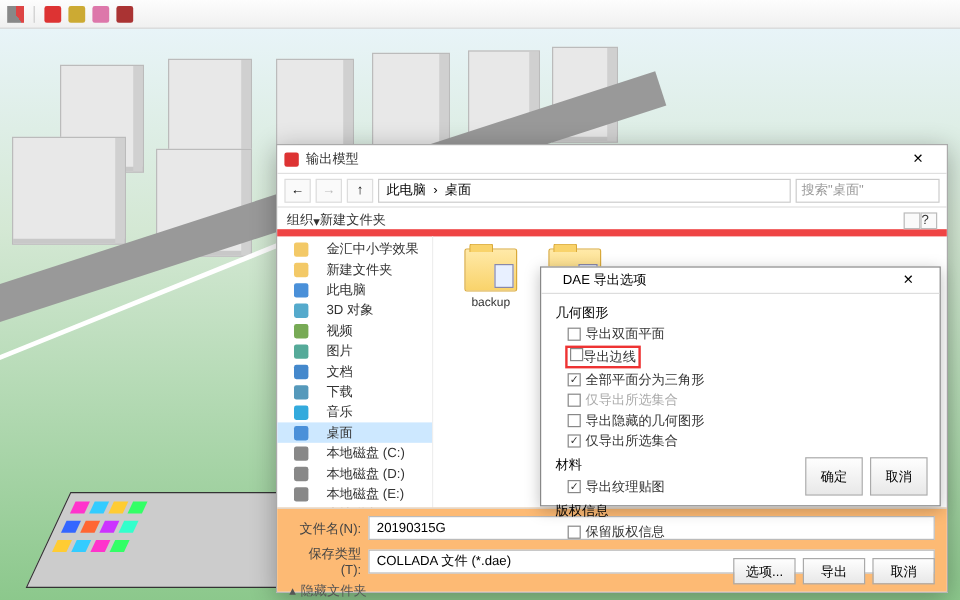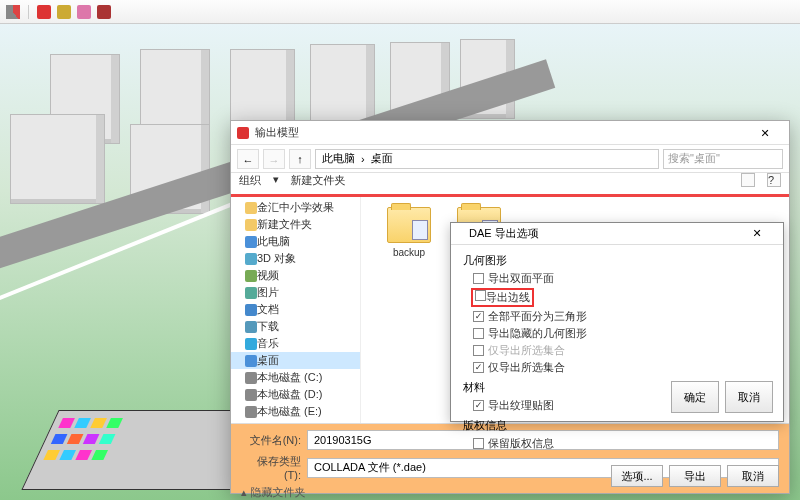--- a/index.html
+++ b/index.html
@@ -16,26 +16,26 @@
 .dlg{position:absolute;top:120px;left:230px;width:560px;height:374px;background:#fff;border:1px solid #aaa;box-shadow:0 4px 20px rgba(0,0,0,.3)}
 .dlg .titlebar{height:24px;display:flex;align-items:center;padding:0 6px;border-bottom:1px solid #e0e0e0}
 .dlg .titlebar .ruby{width:12px;height:12px;background:#d33;border-radius:2px;margin-right:6px}
 .dlg .titlebar .ttxt{color:#333}
 .dlg .titlebar .spacer{flex:1}
 .dlg .titlebar .x{width:36px;height:20px;text-align:center;line-height:20px;cursor:pointer}
 .dlg .nav{height:28px;display:flex;align-items:center;padding:0 6px;gap:4px;border-bottom:1px solid #e0e0e0}
 .dlg .nav .arr{width:22px;height:20px;border:1px solid #ddd;background:#fafafa;display:flex;align-items:center;justify-content:center;cursor:pointer}
 .dlg .nav .crumbs{flex:1;height:20px;border:1px solid #ccc;background:#fff;display:flex;align-items:center;padding:0 6px;gap:6px}
 .dlg .nav .search{width:120px;height:20px;border:1px solid #ccc;background:#fff;padding:0 4px;color:#999;display:flex;align-items:center}
-.dlg .orgbar{height:24px;display:flex;align-items:flex-start;padding:0 8px;gap:12px;border-bottom:3px solid #ef4444;color:#333}
+.dlg .orgbar{height:24px;display:flex;align-items:flex-end;padding:0 8px;border-bottom:6px solid #ef4444;color:#333}
 .dlg .orgbar .sp{flex:1}
 .dlg .orgbar .sq{width:14px;height:14px;border:1px solid #bbb;background:#fafafa}
 .dlg .body{position:absolute;top:76px;left:0;right:0;bottom:70px;display:flex}
 .tree{width:130px;border-right:1px solid #eee;overflow:hidden;padding:2px 0}
-.tree .it{display:flex;align-items:center;height:17px;padding:0 4px 0 14px;gap:0;color:#333;cursor:pointer}
+.tree .it{display:flex;align-items:center;height:17px;padding:0 4px 0 14px;gap:15px;color:#333;cursor:pointer}
 .tree .it.sel{background:#cde8ff}
 .tree .it .ic{width:12px;height:12px;flex-shrink:0}
 .tree .lbl{white-space:nowrap;overflow:hidden;text-overflow:ellipsis}
 .content{flex:1;position:relative;padding:10px}
 .folder{position:absolute;width:56px;text-align:center;cursor:pointer}
 .folder .fimg{width:44px;height:36px;margin:0 auto 4px;background:linear-gradient(#ffe9a8,#f9d36b);border:1px solid #d9a93a;border-radius:2px;position:relative}
 .folder .fimg:before{content:"";position:absolute;top:-5px;left:3px;width:18px;height:6px;background:#f9d36b;border:1px solid #d9a93a;border-bottom:none;border-radius:2px 2px 0 0}
 .folder .fimg:after{content:"";position:absolute;right:2px;bottom:2px;width:14px;height:18px;background:#e8f0ff;border:1px solid #88a}
 .folder .fn{font-size:10px;color:#333}
 .opts{position:absolute;top:222px;left:450px;width:334px;height:200px;background:#fff;border:1px solid #888;box-shadow:0 3px 12px rgba(0,0,0,.25)}
@@ -230,27 +230,27 @@
         <span class="cb"></span>
         <span>导出双面平面</span>
       </div>
       <div class="row">
         <span class="hl"><span class="cb"></span><span>导出边线</span></span>
       </div>
       <div class="row">
         <span class="cb">✓</span>
         <span>全部平面分为三角形</span>
       </div>
+      <div class="row dis">
+        <span class="cb"></span>
+        <span>仅导出所选集合</span>
+      </div>
       <div class="row">
         <span class="cb"></span>
         <span>导出隐藏的几何图形</span>
-      </div>
-      <div class="row dis">
-        <span class="cb"></span>
-        <span>仅导出所选集合</span>
       </div>
       <div class="row">
         <span class="cb">✓</span>
         <span>仅导出所选集合</span>
       </div>
       <div class="sh">材料</div>
       <div class="row">
         <span class="cb">✓</span>
         <span>导出纹理贴图</span>
       </div>

